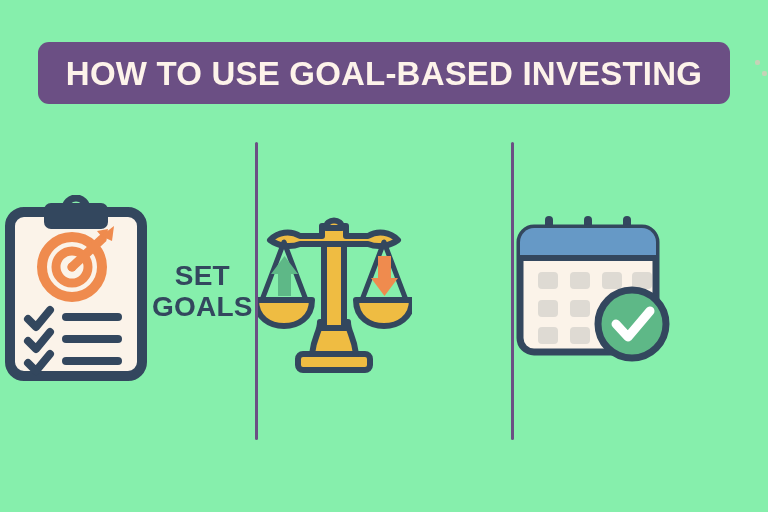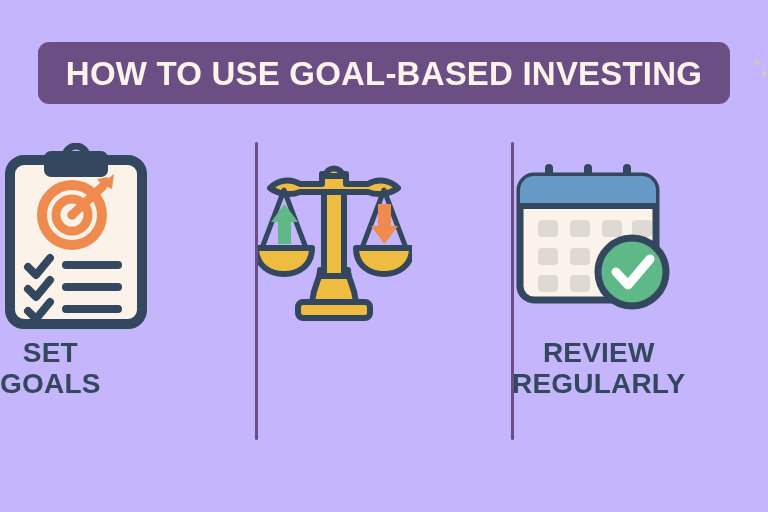--- a/index.html
+++ b/index.html
@@ -10,21 +10,21 @@
     width: 768px;
     height: 512px;
     background: #fdf3e7;
     font-family: "Liberation Sans", sans-serif;
     overflow: hidden;
   }
   #infographic {
     position: relative;
     width: 768px;
     height: 512px;
-    background: #c4b5fd;
+    background: #86efac;
   }
 
   
   #title-banner {
     position: absolute;
     left: 38px;
     top: 42px;
     width: 692px;
     height: 62px;
     background: #6b4f84;
@@ -58,22 +58,22 @@
     left: 0;
     top: 140px;
     width: 768px;
     height: 300px;
     display: flex;
   }
   .column {
     position: relative;
     flex: 1 1 0;
     display: flex;
-    flex-direction: column;
-    align-items: flex-start;
+    flex-direction: row;
+    align-items: center;
   }
   .divider {
     position: absolute;
     top: 2px;
     width: 3px;
     height: 298px;
     background: #6b4f84;
     border-radius: 2px;
   }
   .icon-wrap {
@@ -203,18 +203,16 @@
 
           <rect x="26" y="113" width="20" height="17" rx="4" fill="#DEDAD3"></rect>
           <rect x="58" y="113" width="20" height="17" rx="4" fill="#DEDAD3"></rect>
           <rect x="90" y="113" width="20" height="17" rx="4" fill="#DEDAD3"></rect>
           <rect x="120" y="113" width="20" height="17" rx="4" fill="#DEDAD3"></rect>
 
           <circle cx="120" cy="110" r="34" fill="#5EB887" stroke="#33475E" stroke-width="7"></circle>
           <path d="M104 110 L116 123 L138 97" fill="none" stroke="#FFFFFF" stroke-width="9" stroke-linecap="round" stroke-linejoin="round"></path>
         </svg>
       </div>
-      <div class="col-label">REVIEW
-REGULARLY</div>
     </div>
 
   </div>
 </div>
 
 </body></html>

